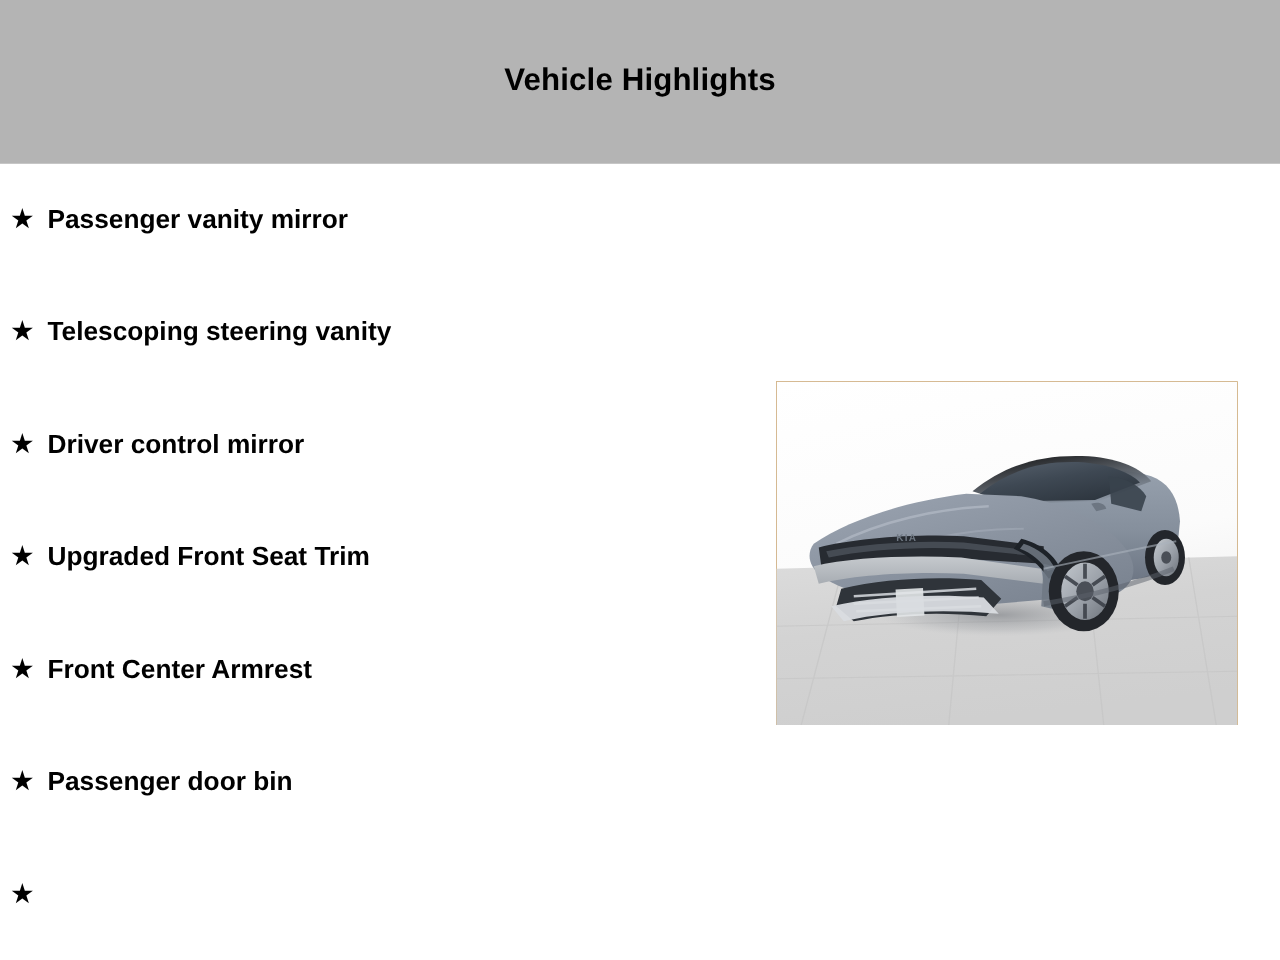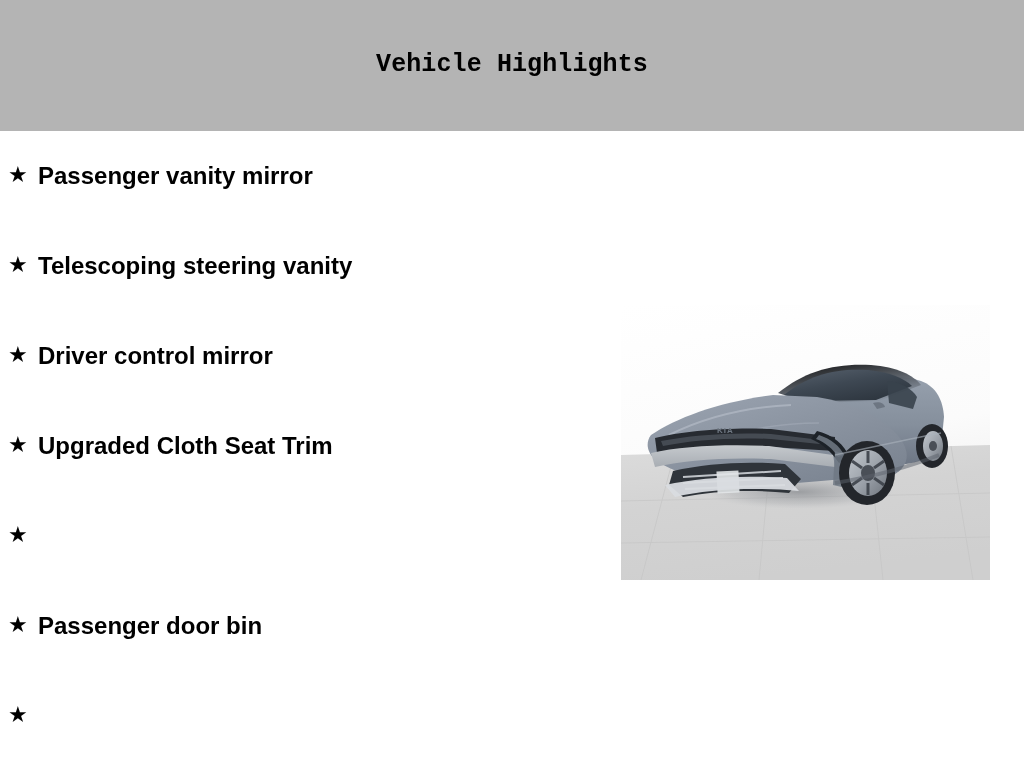--- a/index.html
+++ b/index.html
@@ -21,21 +21,20 @@
     position: absolute;
     left: 0;
     top: 0;
     width: 1024px;
     height: 131px;
     background: #b4b4b4;
     display: flex;
     align-items: flex-start;
     justify-content: center;
     box-sizing: border-box;
-    font-family: Liberation Mono, monospace;
   }
   .header-title {
     margin-top: 52px;
     font-size: 25px;
     font-weight: bold;
     color: #000000;
     letter-spacing: 0.1px;
     line-height: 1;
     white-space: nowrap;
   }
@@ -60,21 +59,21 @@
   .bullet-star {
     width: 30px;
     flex: 0 0 30px;
     font-size: 22px;
     line-height: 1;
     color: #000000;
     text-align: left;
     margin-top: -2px;
   }
   .highlight-label {
-    font-size: 24px;
+    font-size: 21px;
     font-weight: bold;
     color: #000000;
     line-height: 1.1;
     white-space: nowrap;
   }
 
   
   .vehicle-photo {
     position: absolute;
     left: 621px;
@@ -109,25 +108,26 @@
     <span class="highlight-label">Telescoping steering vanity</span>
   </li>
 
   <li class="highlight-item">
     <span class="bullet-star">★</span>
     <span class="highlight-label">Driver control mirror</span>
   </li>
 
   <li class="highlight-item">
     <span class="bullet-star">★</span>
-    <span class="highlight-label">Upgraded Cloth Seat Trim</span>
-  </li>
-
-  <li class="highlight-item">
-    <span class="bullet-star">★</span>
+    <span class="highlight-label">Upgraded Front Seat Trim</span>
+  </li>
+
+  <li class="highlight-item">
+    <span class="bullet-star">★</span>
+    <span class="highlight-label">Front Center Armrest</span>
   </li>
 
   <li class="highlight-item">
     <span class="bullet-star">★</span>
     <span class="highlight-label">Passenger door bin</span>
   </li>
 
   <li class="highlight-item">
     <span class="bullet-star">★</span>
   </li>

